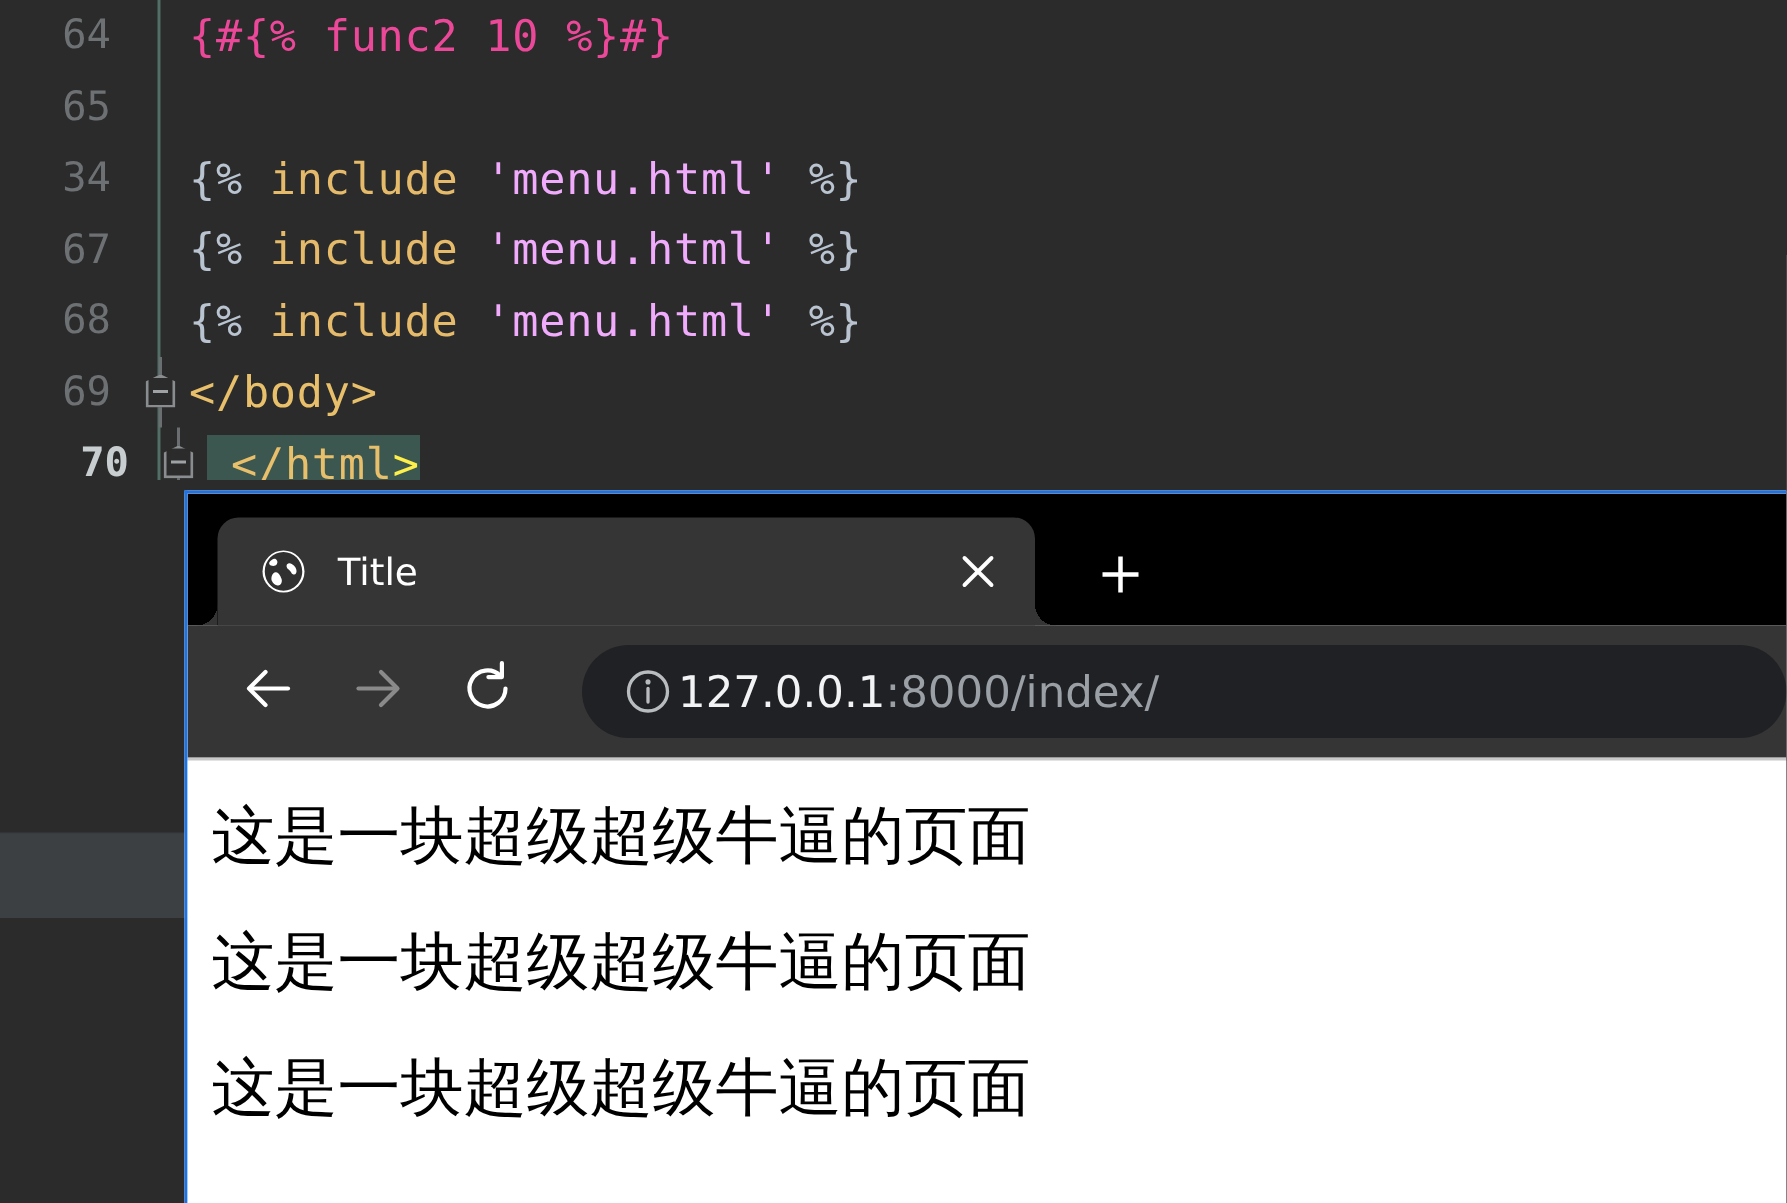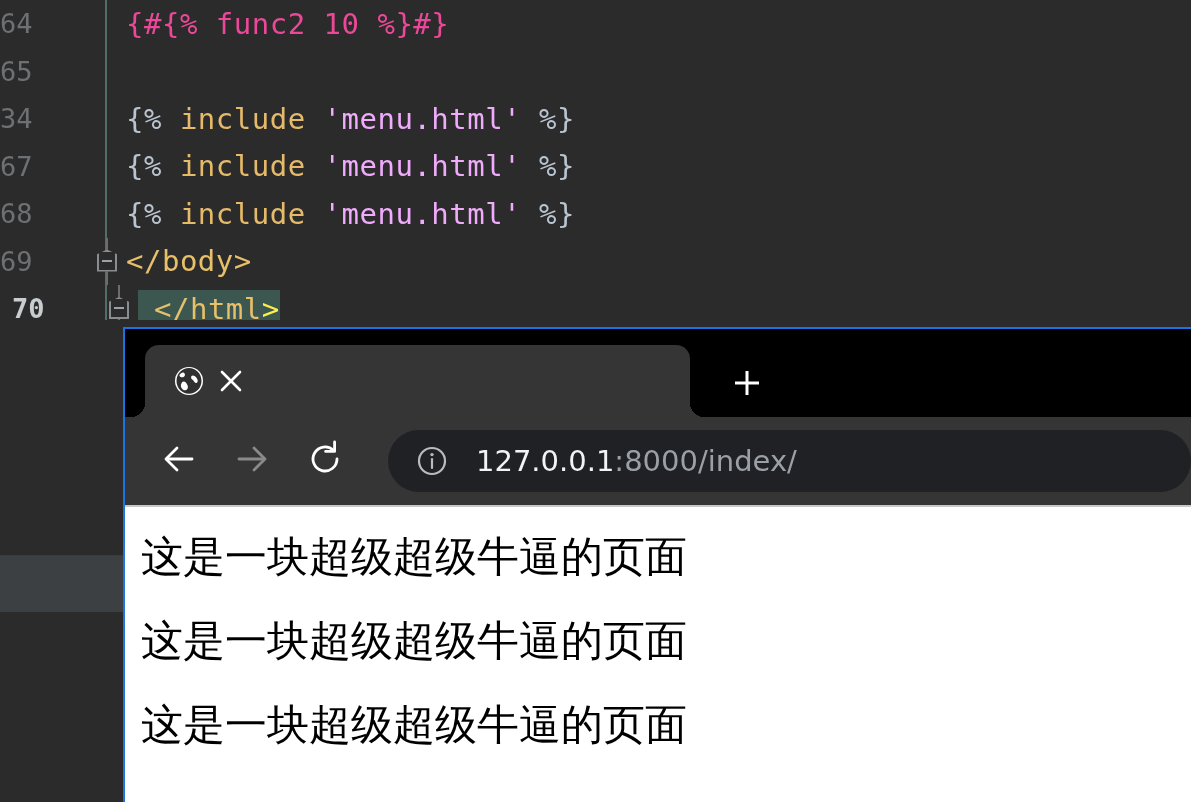--- a/index.html
+++ b/index.html
@@ -30,21 +30,21 @@
   }
   .code-line {
     position: relative;
     height: 47.5px;
     display: flex;
     align-items: center;
   }
   .gutter {
     width: 88px;
     min-width: 88px;
-    text-align: left;
+    text-align: right;
     padding-right: 14px;
     box-sizing: border-box;
     color: #6d7174;
     font-family: "DejaVu Sans Mono", "Liberation Mono", monospace;
     font-size: 27px;
     letter-spacing: 0px;
   }
   .code-line.current .gutter {
     color: #c8cdd0;
     font-weight: bold;
@@ -250,21 +250,20 @@
     padding-left: 24px;
     box-sizing: border-box;
     min-width: 0;
   }
   .site-info {
     width: 40px; height: 40px;
     flex: 0 0 40px;
     display: flex; align-items: center; justify-content: center;
   }
   .url {
-    margin-left: 24px;
     font-size: 29px;
     font-family: "DejaVu Sans", "Liberation Sans", sans-serif;
     white-space: nowrap;
     overflow: hidden;
   }
   .url .host { color: #f1f3f4; }
   .url .rest { color: #9aa0a6; }
   .toolbar-shadow {
     height: 2px;
     background: #9a9a9a;
@@ -361,20 +360,21 @@
                    C22.8 28.8 28.5 23 28.5 16 C28.5 8.5 22.8 3 16 3 Z
                    M10.5 7.5 C11.8 8.2 12.4 9.6 11.6 11 C10.8 12.4 9 12.6 7.6 12
                    C6.6 11.6 6.2 10.6 6.6 9.8 C7.4 8.6 9 7.2 10.5 7.5 Z
                    M20 10.5 C22 10.8 24.2 12.8 24.6 15 C25 17 24 18.4 22.6 18
                    C21 17.5 21 15.6 19.6 14.8 C18 13.9 17.6 11.8 18.6 11
                    C19 10.6 19.5 10.4 20 10.5 Z
                    M11 16.5 C13 16.8 13.8 18.8 14.6 20.6 C15.3 22.2 14.8 24.6 13 25.2
                    C11 25.8 9 24.2 8.2 22.2 C7.4 20.2 8.6 16.2 11 16.5 Z" fill="#303030"></path>
         </svg>
       </span>
+      <span class="tab-title">Title</span>
       <span class="tab-close">
         <svg width="26" height="26" viewBox="0 0 26 26" aria-hidden="true">
           <line x1="4" y1="4" x2="22" y2="22" stroke="#ffffff" stroke-width="2.6" stroke-linecap="round"></line>
           <line x1="22" y1="4" x2="4" y2="22" stroke="#ffffff" stroke-width="2.6" stroke-linecap="round"></line>
         </svg>
       </span>
     </div>
 
     <div class="newtab">
       <span>

